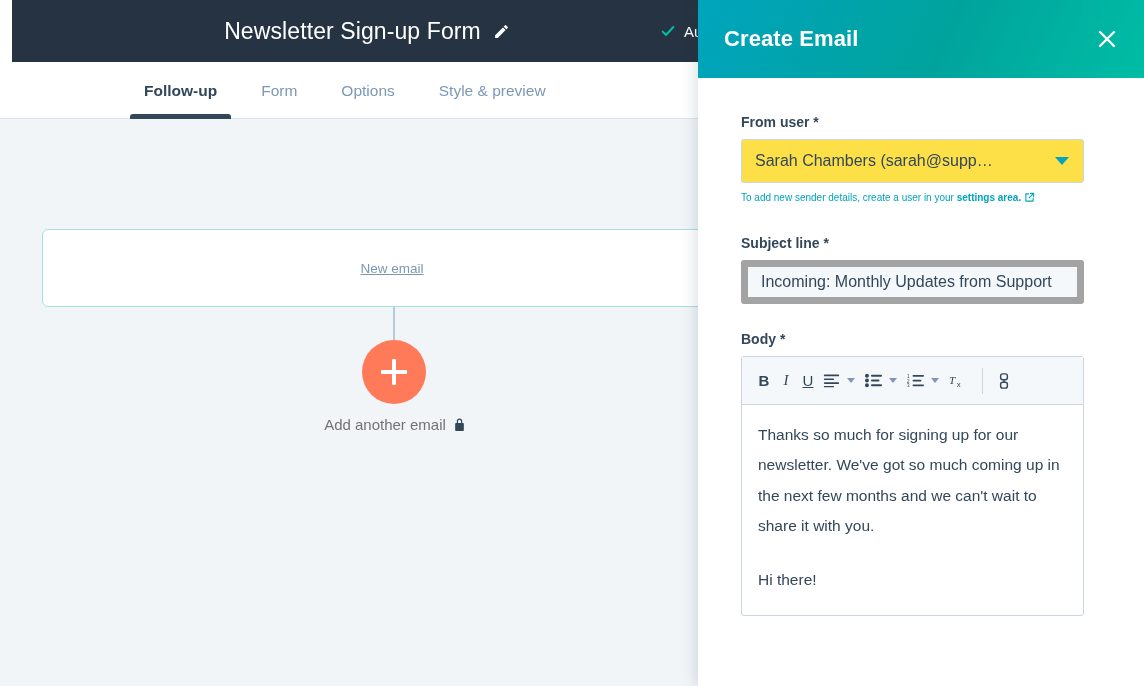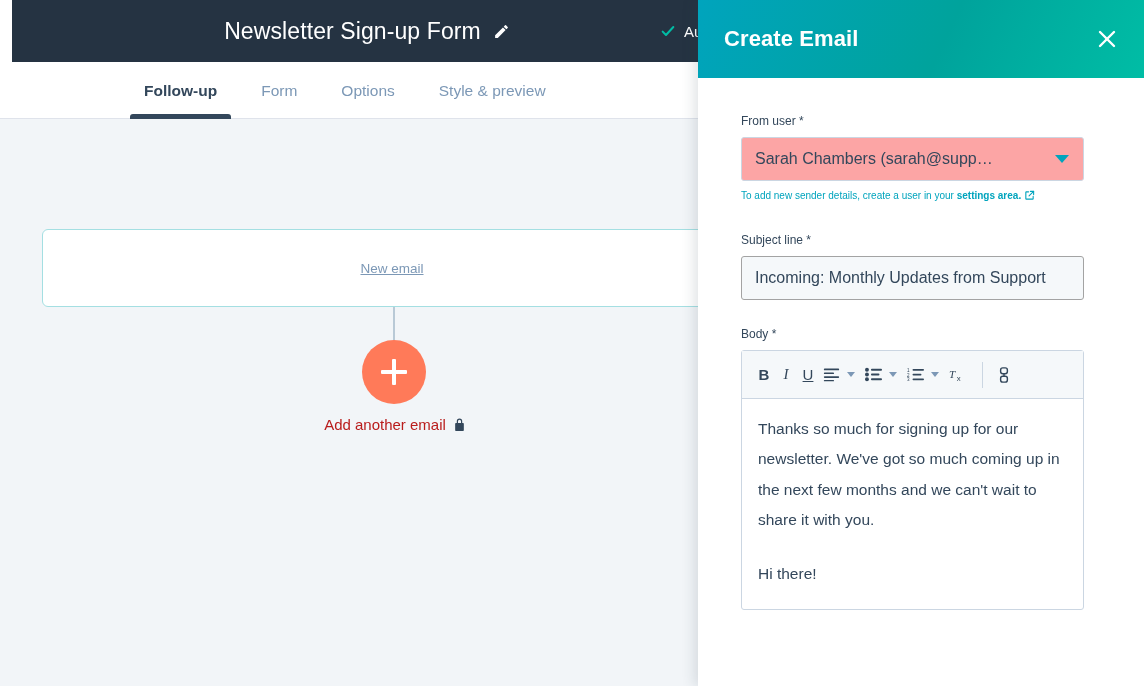--- a/index.html
+++ b/index.html
@@ -69,66 +69,66 @@
     position: absolute; left: 362px; top: 221px; width: 64px; height: 64px;
     background: #ff7a59; border-radius: 50%;
     display: flex; align-items: center; justify-content: center;
     cursor: pointer;
   }
   .add-btn .plus-h { position: absolute; width: 26px; height: 4px; background: #fff; border-radius: 1px; }
   .add-btn .plus-v { position: absolute; width: 4px; height: 26px; background: #fff; border-radius: 1px; }
   .add-label {
     position: absolute; left: 0; top: 297px; width: 790px;
     display: flex; align-items: center; justify-content: center; gap: 7px;
-    font-size: 15px; color: #b91c1c;
+    font-size: 15px; color: #737373;
   }
   .lock-icon { display: inline-flex; align-items: center; }
 
   
   .panel {
     position: absolute; left: 698px; top: 0; width: 446px; height: 686px;
     background: #ffffff; box-shadow: -4px 0 12px rgba(45,62,80,.14);
   }
   .panel-header {
     width: 446px; height: 78px;
     background: linear-gradient(115deg, #00a4bd 0%, #00a39c 55%, #00bda5 100%);
     display: flex; align-items: center; justify-content: space-between;
     padding: 0 20px 0 26px;
   }
   .panel-title { color: #ffffff; font-size: 22px; font-weight: bold; letter-spacing: .1px; }
   .close-x { display: flex; align-items: center; justify-content: center;
     width: 34px; height: 34px; cursor: pointer; }
 
   .panel-body { padding: 36px 43px 0 43px; }
   .field-label {
-    font-size: 12px; font-weight: normal; color: #33475b; margin-bottom: 9px;
+    font-size: 14px; font-weight: bold; color: #33475b; margin-bottom: 9px;
   }
   .select-box {
     position: relative; width: 343px; height: 44px;
-    background: #fca5a5; border: 1px solid #cbd6e2; border-radius: 3px;
+    background: #fde047; border: 1px solid #cbd6e2; border-radius: 3px;
     display: flex; align-items: center; padding: 0 34px 0 13px;
     font-size: 16px; color: #33475b; cursor: pointer;
     white-space: nowrap; overflow: hidden;
   }
   .caret-down {
     position: absolute; right: 14px; top: 50%; transform: translateY(-50%);
     width: 0; height: 0; border-left: 7px solid transparent;
     border-right: 7px solid transparent; border-top: 8px solid #00a4bd;
   }
   .helper {
     margin-top: 7px; font-size: 10px; color: #00a4bd; line-height: 1.62;
     max-width: 330px;
   }
   .helper a { color: #00a4bd; font-weight: bold; text-decoration: none; cursor: pointer; }
   .ext-icon { display: inline-block; vertical-align: -2px; margin-left: 3px; }
 
   .subject-wrap { margin-top: 27px; }
   .text-input {
     width: 343px; height: 44px; background: #f5f8fa;
-    border: 1px solid #a3a3a3; border-radius: 3px;
+    border: 7px solid #a3a3a3; border-radius: 3px;
     padding: 0 13px; font-size: 16px; color: #33475b;
     font-family: "Liberation Sans", sans-serif; outline: none;
   }
 
   .body-wrap { margin-top: 27px; }
   .editor {
     width: 343px; border: 1px solid #cbd6e2; border-radius: 3px;
     background: #ffffff;
   }
   .editor-toolbar {

